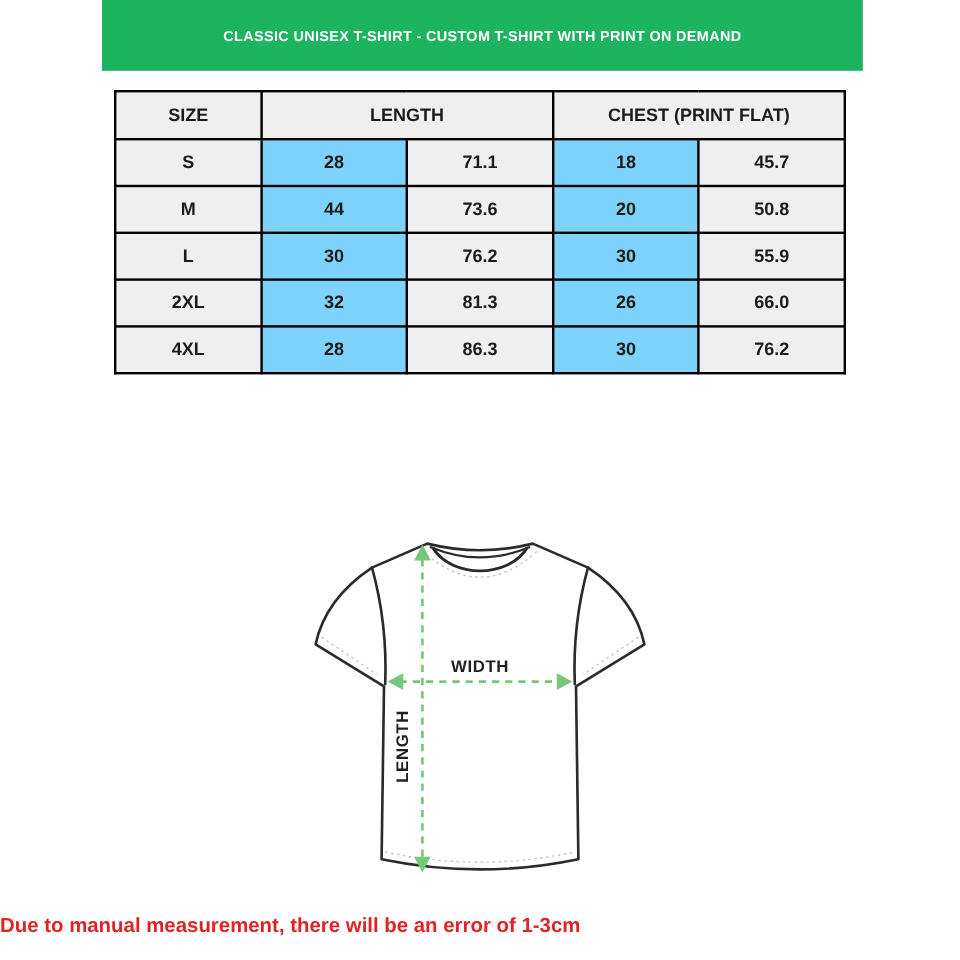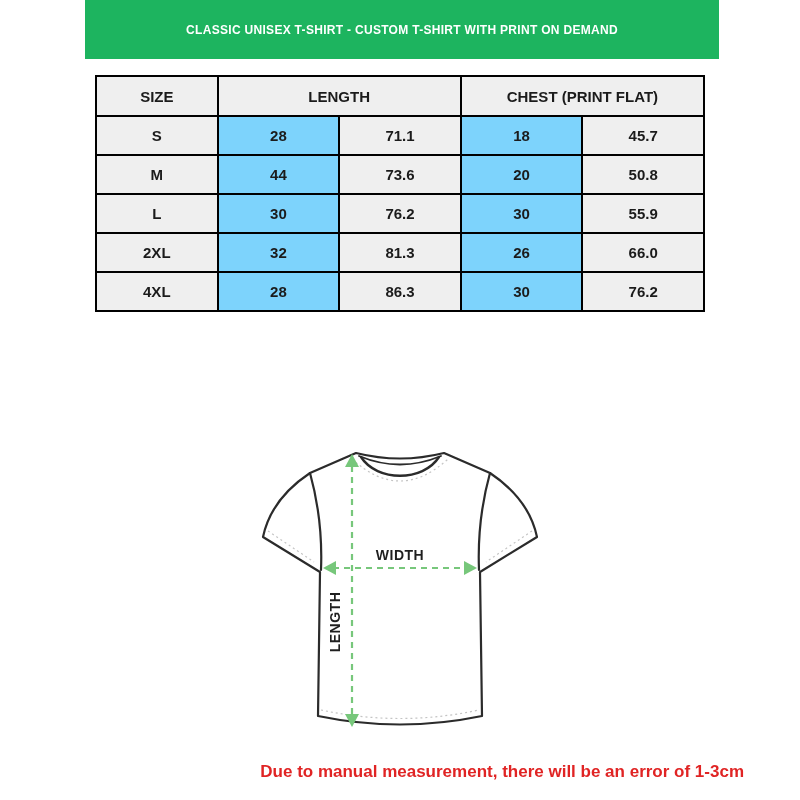--- a/index.html
+++ b/index.html
@@ -31,21 +31,21 @@
   .size-table td:nth-child(3),
   .size-table td:nth-child(5){background:#efefef;}
   
   .diagram{position:absolute;left:240px;top:428px;width:320px;height:312px;}
   .diagram text{
     font-family:"Liberation Sans",sans-serif;font-weight:bold;font-size:14px;
     fill:#1f1f1f;letter-spacing:.5px;
   }
   
   .note{
-    position:absolute;left:0;top:762px;width:744px;text-align:right;
+    position:absolute;left:0;top:762px;width:744px;text-align:left;
     font-weight:bold;font-size:17px;
   }
 </style>
 </head>
 <body>
 
 <div class="stage">
 
   <header class="banner" style="background:#1db45f;">
     <span class="banner-title">CLASSIC UNISEX T-SHIRT - CUSTOM T-SHIRT WITH PRINT ON DEMAND</span>

